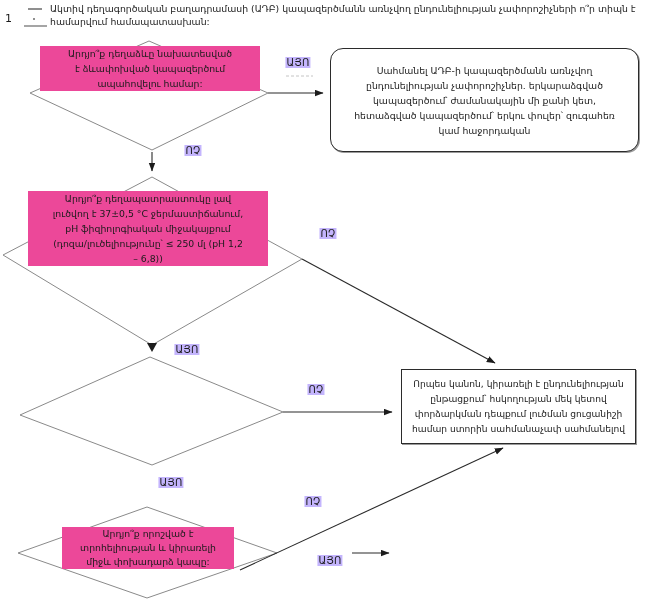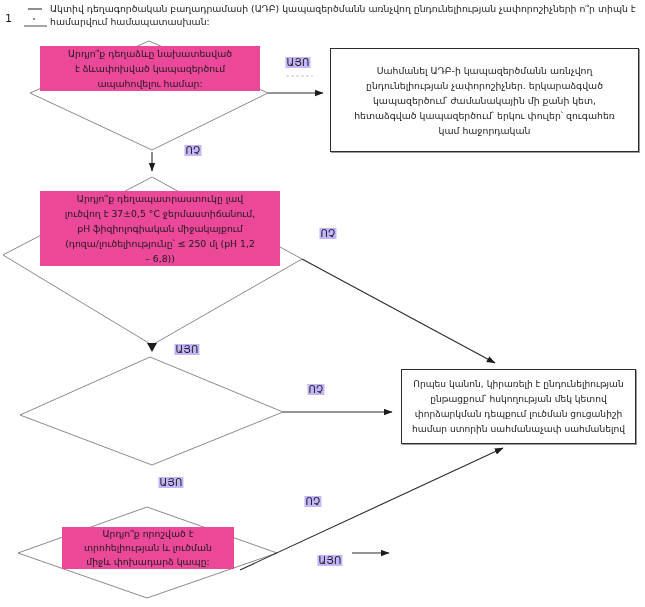--- a/index.html
+++ b/index.html
@@ -19,24 +19,24 @@
   .hdr-icon .bar-top{position:absolute;left:4px;top:2px;width:14px;height:0;border-top:2px solid #8f8f8f;}
   .hdr-icon .dot{position:absolute;left:9px;top:12px;width:2px;height:2px;background:#8f8f8f;}
   .hdr-icon .bar-bottom{position:absolute;left:0px;top:19px;width:23px;height:0;border-top:2px solid #a5a5a5;}
   .hdr-text{position:absolute;left:50px;top:2px;width:594px;z-index:3;
             white-space:pre-line;font-size:9.3px;line-height:13px;text-align:left;background:transparent;}
   .box{position:absolute;z-index:2;background:#fff;border:1px solid #2b2b2b;
        box-shadow:1px 1px 0 #9a9a9a;display:flex;align-items:center;justify-content:center;}
   .box .btext{white-space:pre-line;text-align:center;font-size:9.3px;line-height:15px;width:100%;}
   .lbl{position:absolute;z-index:4;font-size:10px;letter-spacing:.3px;transform:translateX(-50%);background:#c4b5fd;padding:0 1px;}
   .d1{left:40px;top:46px;width:220px;}
-  .d2{left:40px;top:191px;width:240px;}
+  .d2{left:28px;top:191px;width:240px;}
   .d3{left:35px;top:373px;width:235px;}
   .d4{left:62px;top:527px;width:172px;line-height:14px;}
-  .b1{left:330px;top:48px;width:307px;height:102px;}
+  .b1{left:330px;top:48px;width:307px;height:102px;border-radius:13px;}
   .b2{left:401px;top:369px;width:233px;height:73px;}
   .b2 .btext{font-size:9.1px;}
   .b3{left:399px;top:525px;width:216px;height:73px;align-items:flex-start;}
   .b3 .btext{font-size:8.7px;line-height:12.5px;padding-top:6px;}
   .b3 .fade-line{position:absolute;left:35px;bottom:7px;width:140px;height:0;
                  border-top:1px dashed #b8b8b8;}
 </style>
 </head>
 <body>
 
@@ -75,21 +75,21 @@
 
   <div class="txt d1">Արդյո՞ք դեղաձևը նախատեսված
 է ձևափոխված կապազերծում
 ապահովելու համար:</div>
   <div class="txt d2">Արդյո՞ք դեղապատրաստուկը լավ
 լուծվող է 37±0,5 °C ջերմաստիճանում,
 pH ֆիզիոլոգիական միջակայքում
 (դոզա/լուծելիությունը՝ ≤ 250 մլ (pH 1,2
 – 6,8))</div>
   <div class="txt d4">Արդյո՞ք որոշված է
-տրոհելիության և լուծման
+տրոհելիության և կիրառելի
 միջև փոխադարձ կապը:</div>
 
   <div class="box b1">
     <div class="btext">Սահմանել ԱԴԲ-ի կապազերծմանն առնչվող
 ընդունելիության չափորոշիչներ. երկարաձգված
 կապազերծում՝ ժամանակային մի քանի կետ,
 հետաձգված կապազերծում՝ երկու փուլեր՝ զուգահեռ
 կամ հաջորդական</div>
   </div>
   <div class="box b2">

